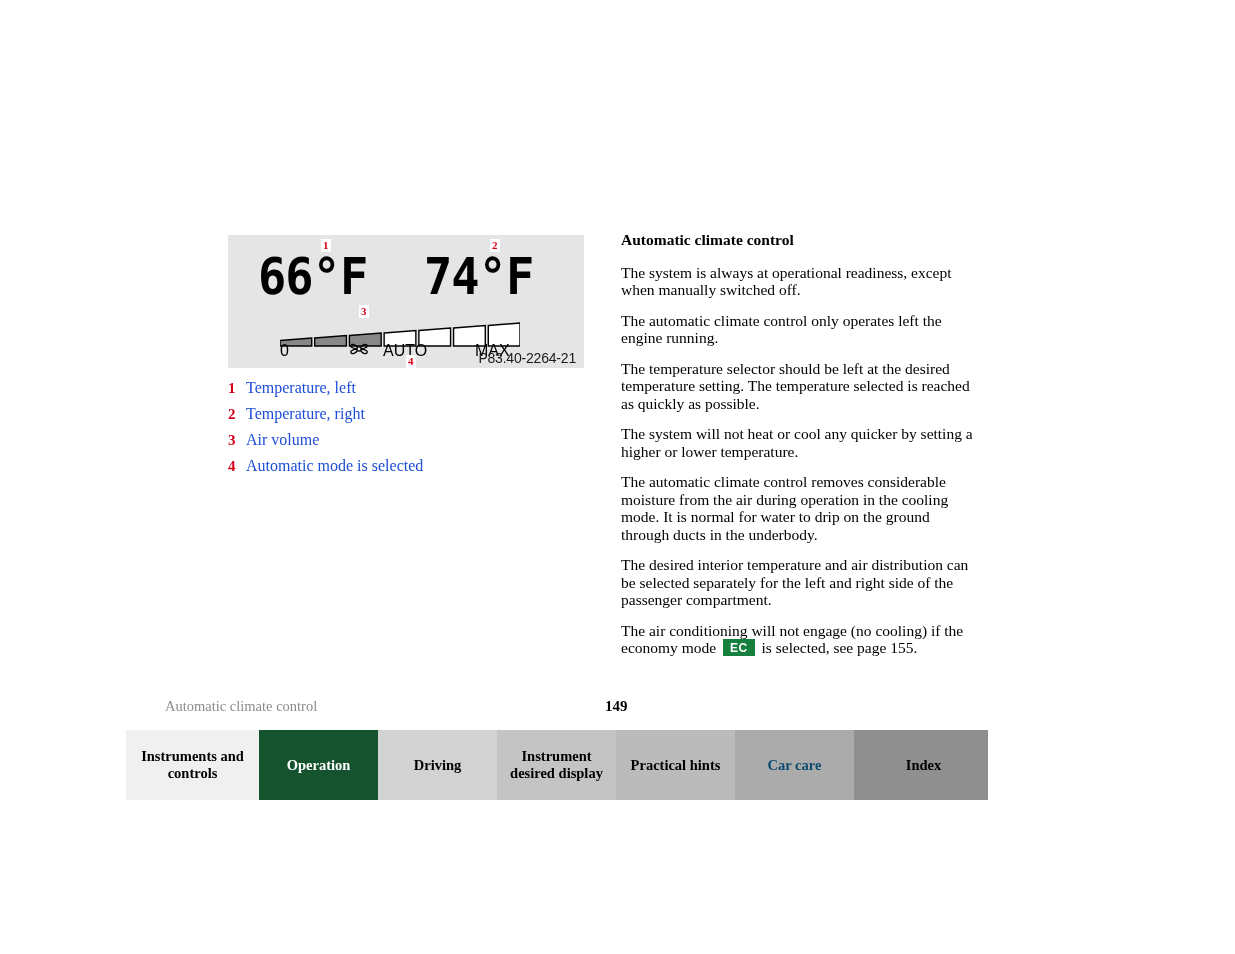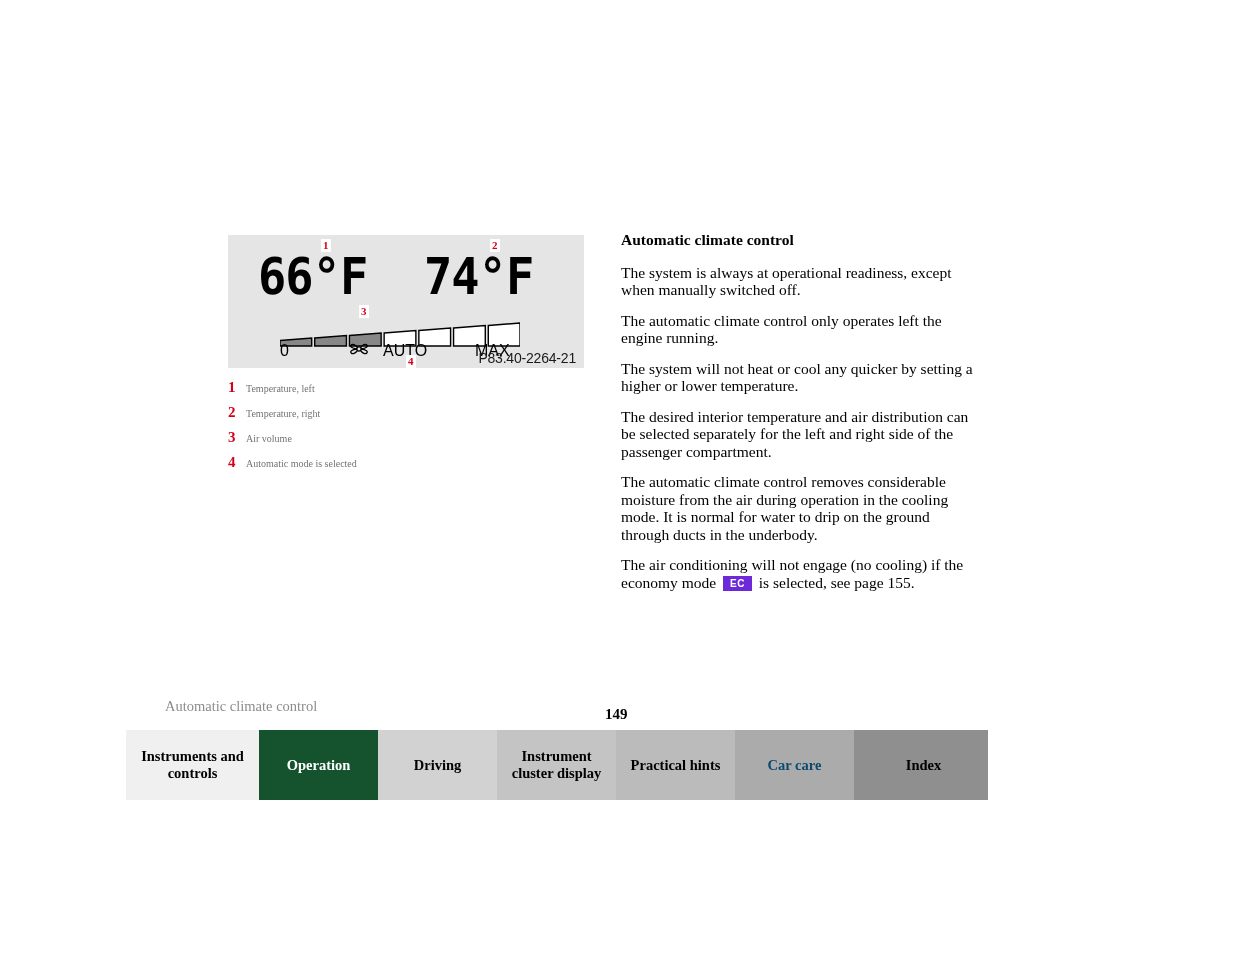--- a/index.html
+++ b/index.html
@@ -119,22 +119,22 @@
     margin-bottom: 8px;
   }
   .legend-num {
     color: #d4001a;
     font-weight: bold;
     font-size: 15px;
     width: 18px;
     flex: 0 0 18px;
   }
   .legend-text {
-    font-size: 10px;
-    color: #737373;
+    font-size: 16px;
+    color: #1d4ed8;
   }
 
   
   #text-column {
     position: absolute;
     left: 621px;
     top: 231px;
     width: 360px;
   }
   #section-heading {
@@ -144,24 +144,24 @@
     line-height: 1.2;
   }
   .body-par {
     font-size: 15.5px;
     line-height: 17.5px;
     margin: 12px 0 13px 0;
     color: #000000;
   }
   .ec-badge {
     display: inline-block;
-    background: #6d28d9;
+    background: #15803d;
     color: #ffffff;
     font-family: "Liberation Sans", sans-serif;
-    font-size: 10px;
+    font-size: 12px;
     font-weight: bold;
     letter-spacing: 0.5px;
     padding: 3px 7px 2px 7px;
     vertical-align: 1px;
     margin: 0 3px;
     line-height: 1;
   }
 
   
   #page-footer {
@@ -174,21 +174,21 @@
   #footer-title {
     position: absolute;
     left: 0;
     top: 0;
     font-size: 14.5px;
     color: #8c8c8c;
   }
   #page-number {
     position: absolute;
     left: 440px;
-    top: 8px;
+    top: 0;
     font-size: 15px;
     font-weight: bold;
     color: #000000;
   }
 
   
   #tab-bar {
     position: absolute;
     left: 126px;
     top: 730px;
@@ -273,37 +273,38 @@
       <span class="legend-num">4</span>
       <span class="legend-text">Automatic mode is selected</span>
     </div>
   </div>
 
 <div id="text-column">
   <h2 id="section-heading">Automatic climate control</h2>
   <div id="paragraph-host">
       <p class="body-par">The system is always at operational readiness, except when manually switched off.</p>
       <p class="body-par">The automatic climate control only operates left the engine running.</p>
+      <p class="body-par">The temperature selector should be left at the desired temperature setting. The temperature selected is reached as quickly as possible.</p>
       <p class="body-par">The system will not heat or cool any quicker by setting a higher or lower temperature.</p>
+      <p class="body-par">The automatic climate control removes considerable moisture from the air during operation in the cooling mode. It is normal for water to drip on the ground through ducts in the underbody.</p>
       <p class="body-par">The desired interior temperature and air distribution can be selected separately for the left and right side of the passenger compartment.</p>
-      <p class="body-par">The automatic climate control removes considerable moisture from the air during operation in the cooling mode. It is normal for water to drip on the ground through ducts in the underbody.</p>
     </div>
   <p class="body-par" id="last-paragraph">
     <span>The air conditioning will not engage (no cooling) if the economy mode</span>
     <span class="ec-badge">EC</span>
     <span>is selected, see page 155.</span>
   </p>
 </div>
 
 <div id="page-footer">
   <span id="footer-title">Automatic climate control</span>
   <span id="page-number">149</span>
 </div>
 
 <div id="tab-bar">
     <div class="tab" style="background: rgb(240, 240, 240); color: rgb(0, 0, 0); flex: 0 0 133px;">Instruments and controls</div>
     <div class="tab" style="background: #14532d; color: rgb(255, 255, 255); flex: 0 0 119px;">Operation</div>
     <div class="tab" style="background: rgb(210, 210, 210); color: rgb(0, 0, 0); flex: 0 0 119px; text-align: right;">Driving</div>
-    <div class="tab" style="background: rgb(196, 196, 196); color: rgb(0, 0, 0); flex: 0 0 119px;">Instrument cluster display</div>
+    <div class="tab" style="background: rgb(196, 196, 196); color: rgb(0, 0, 0); flex: 0 0 119px;">Instrument desired display</div>
     <div class="tab" style="background: rgb(187, 187, 187); color: rgb(0, 0, 0); flex: 0 0 119px;">Practical hints</div>
     <div class="tab" style="background: rgb(171, 171, 171); color: #0c4a6e; flex: 0 0 119px;">Car care</div>
     <div class="tab" style="background: rgb(143, 143, 143); color: rgb(0, 0, 0); flex: 0 0 134px; padding-left: 11px;">Index</div>
   </div>
 
 </body></html>

